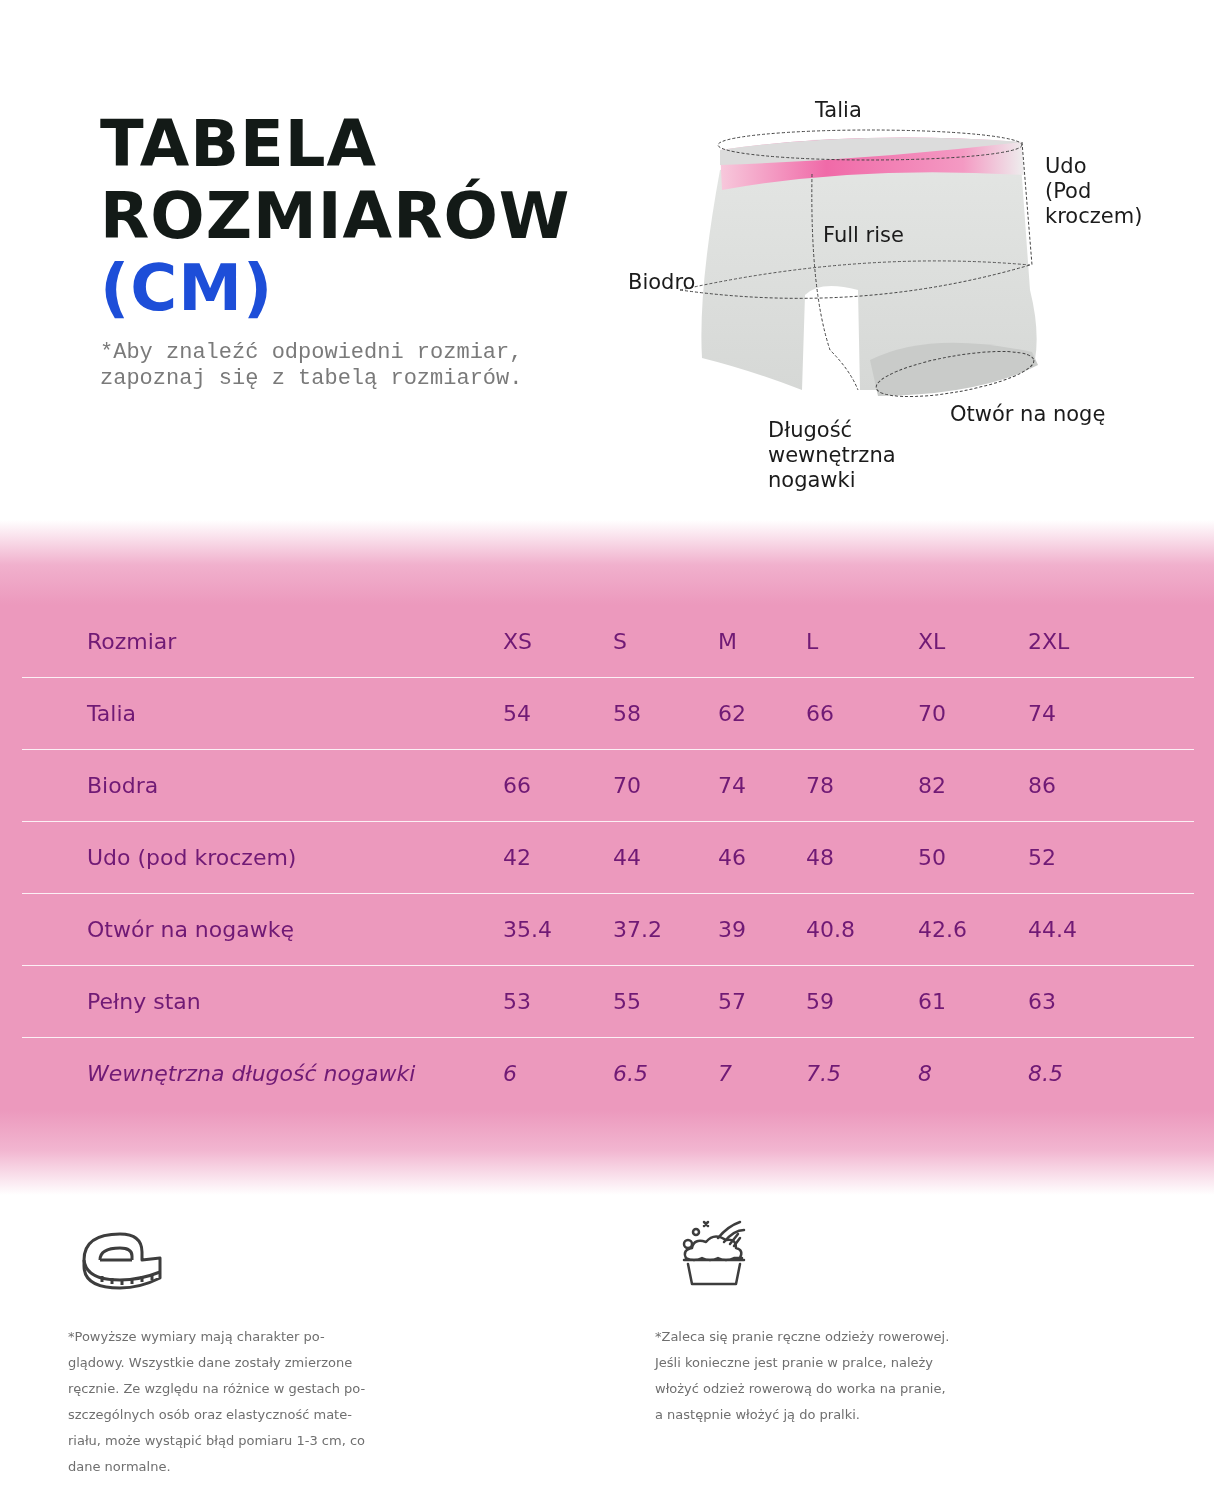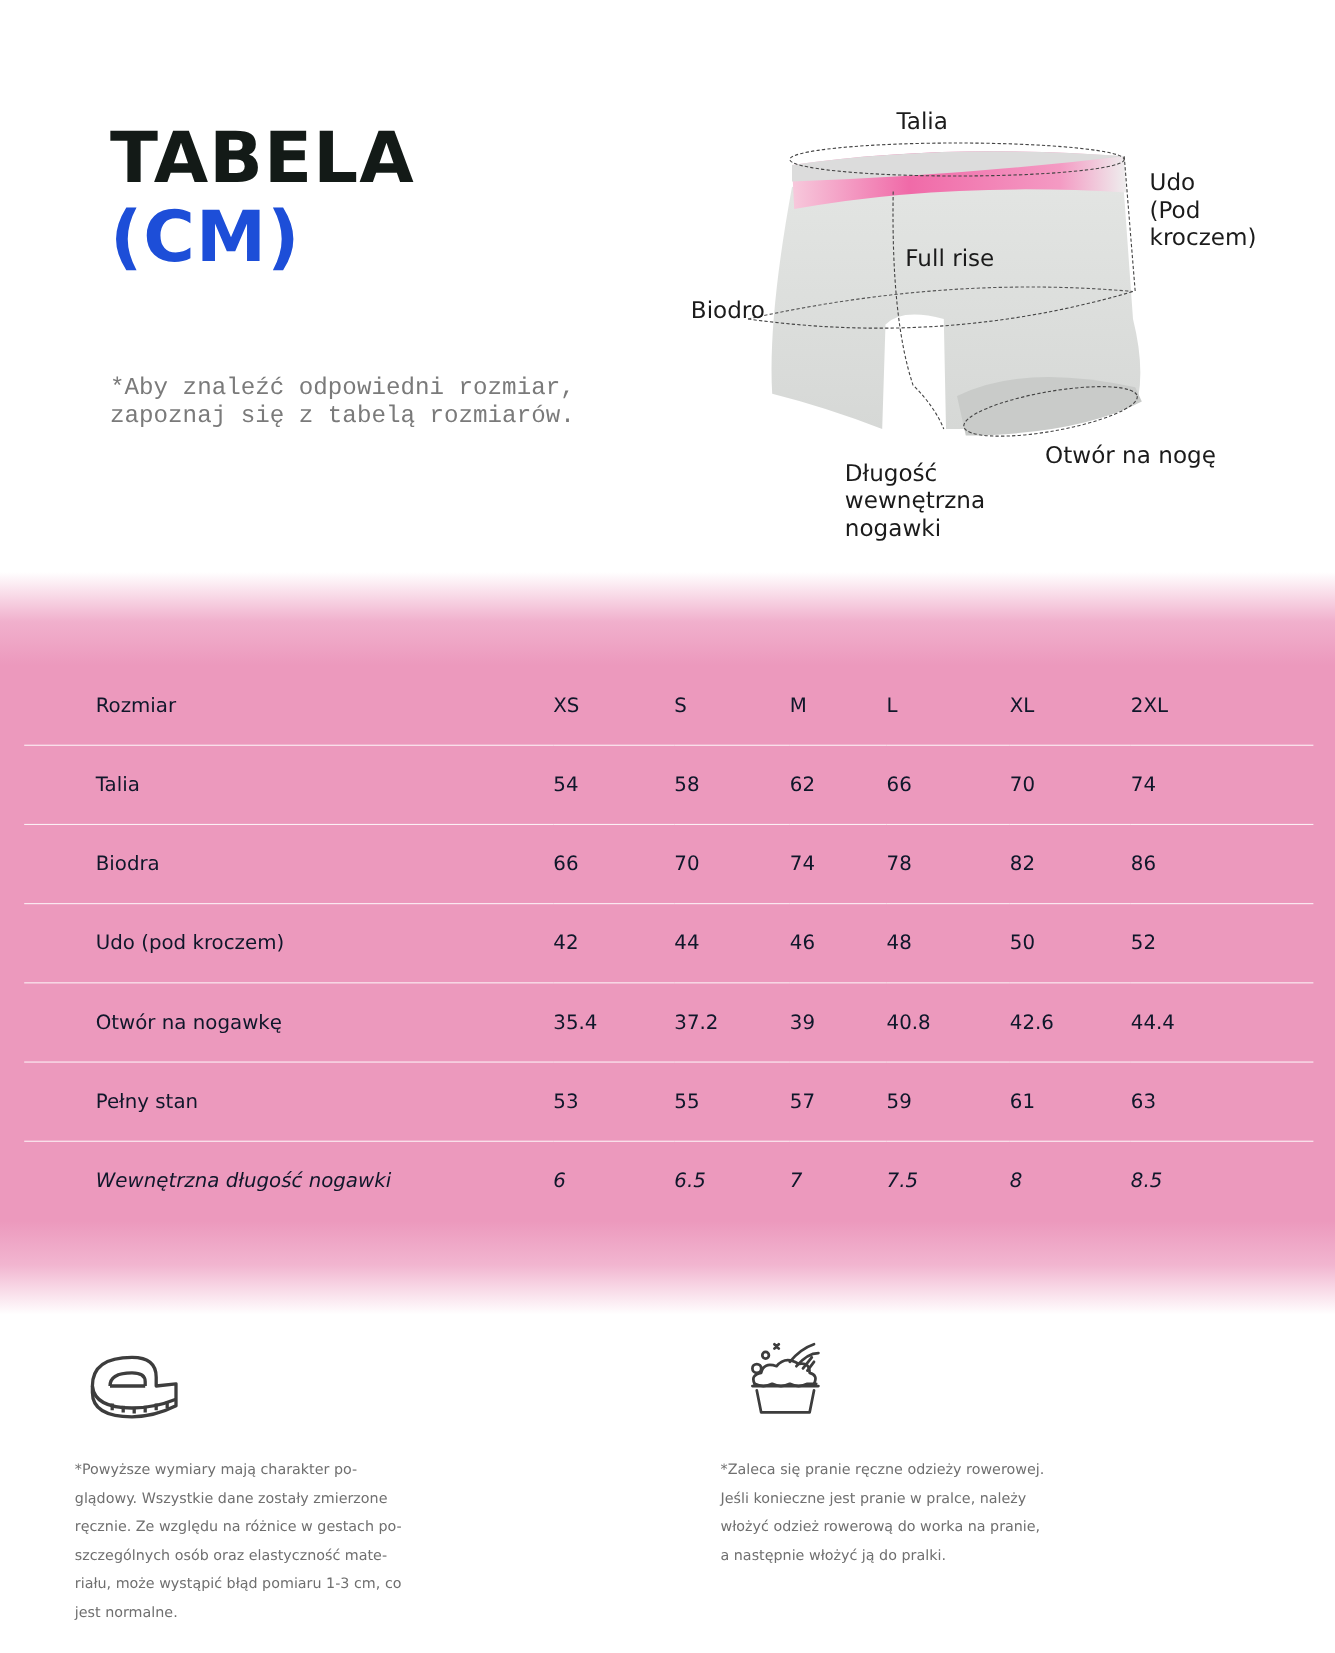--- a/index.html
+++ b/index.html
@@ -29,21 +29,21 @@
       rgba(236,150,188,0) 0px,
       rgba(236,150,188,0.75) 45px,
       #ec99bd 85px,
       #ec99bd 590px,
       rgba(236,150,188,0.7) 630px,
       rgba(236,150,188,0) 675px);
   }
 
   .size-table { position: absolute; left: 22px; top: 606px; width: 1172px; border-collapse: collapse; }
   .size-table td {
-    height: 71px; color: #0f172a; font-size: 18px; padding: 0; vertical-align: middle;
+    height: 71px; color: #701a75; font-size: 22px; padding: 0; vertical-align: middle;
     border-bottom: 1.5px solid rgba(255,255,255,0.85);
   }
   .size-table tr:last-child td { border-bottom: none; font-style: italic; }
   .size-table td.rowlabel { padding-left: 65px; width: 416px; white-space: nowrap; }
   .size-table td.c0 { width: 110px; }
   .size-table td.c1 { width: 105px; }
   .size-table td.c2 { width: 88px; }
   .size-table td.c3 { width: 112px; }
   .size-table td.c4 { width: 110px; }
   .size-table td.c5 { width: auto; }
@@ -55,20 +55,21 @@
   }
   .note-left { left: 68px; top: 1324px; width: 530px; }
   .note-right { left: 643px; top: 1324px; width: 520px; margin-left: 12px; }
   .note span { display: block; white-space: nowrap; }
 </style>
 </head>
 <body>
 
 <div class="title-block">
   <div class="title-line">TABELA</div>
+  <div class="title-line">ROZMIARÓW</div>
   <div class="title-line pink">(CM)</div>
 </div>
 <div class="subtitle">
   <div>*Aby znaleźć odpowiedni rozmiar,</div>
   <div>zapoznaj się z tabelą rozmiarów.</div>
 </div>
 
 <div class="diagram">
   <svg width="570" height="420" viewBox="0 0 570 420">
     <defs>
@@ -209,20 +210,20 @@
     </g>
   </svg>
 </div>
 
 <div class="note note-left">
   <span>*Powyższe wymiary mają charakter po-</span>
   <span>glądowy. Wszystkie dane zostały zmierzone</span>
   <span>ręcznie. Ze względu na różnice w gestach po-</span>
   <span>szczególnych osób oraz elastyczność mate-</span>
   <span>riału, może wystąpić błąd pomiaru 1-3 cm, co</span>
-  <span>jest normalne.</span>
+  <span>dane normalne.</span>
 </div>
 <div class="note note-right">
   <span>*Zaleca się pranie ręczne odzieży rowerowej.</span>
   <span>Jeśli konieczne jest pranie w pralce, należy</span>
   <span>włożyć odzież rowerową do worka na pranie,</span>
   <span>a następnie włożyć ją do pralki.</span>
 </div>
 
 </body></html>

